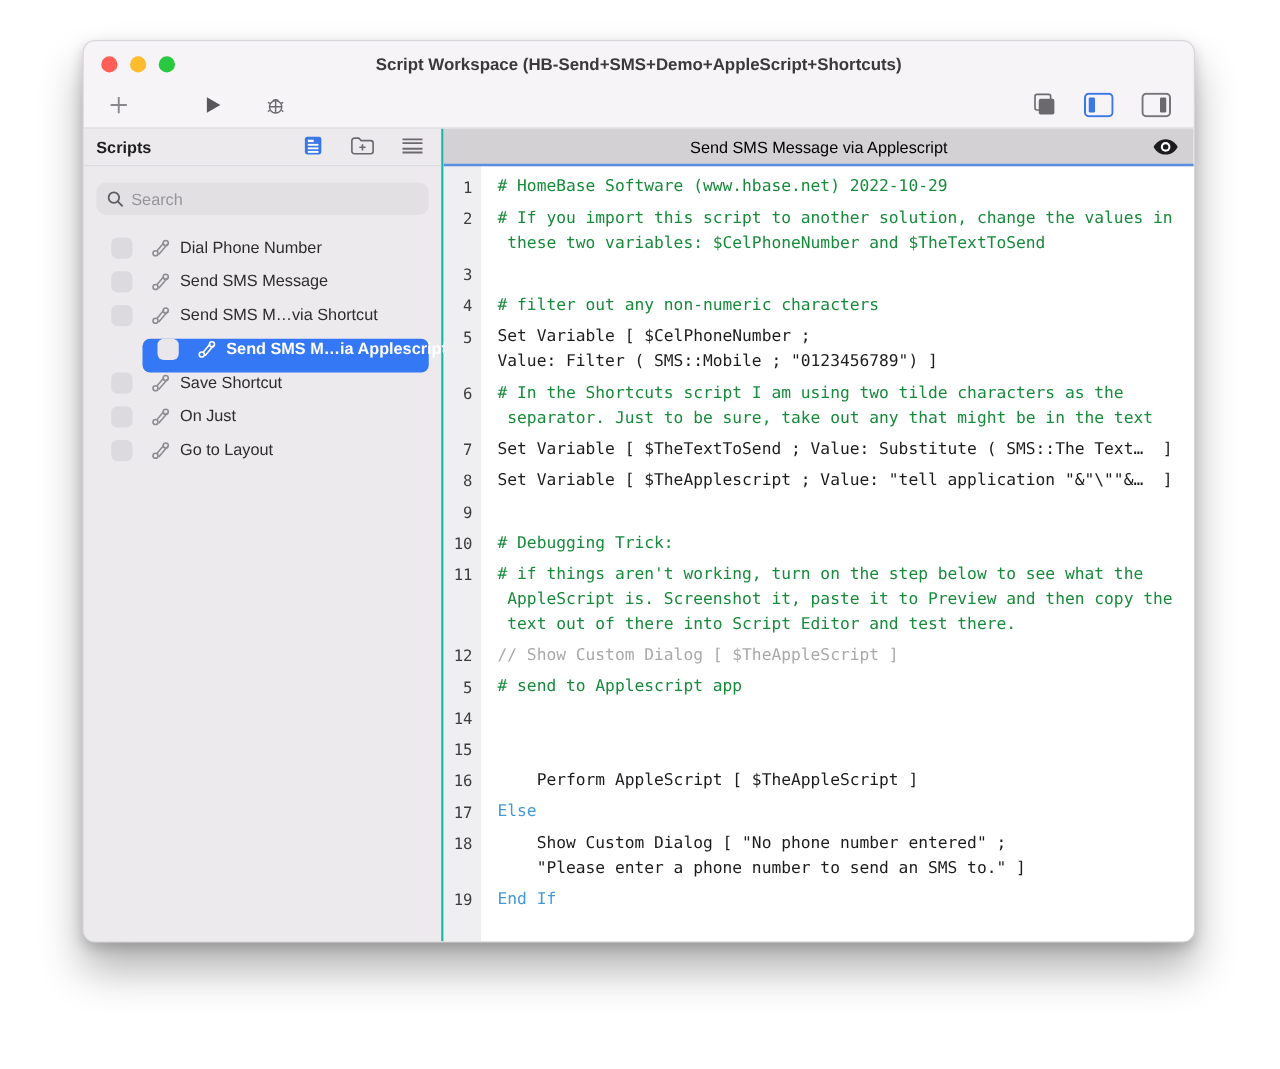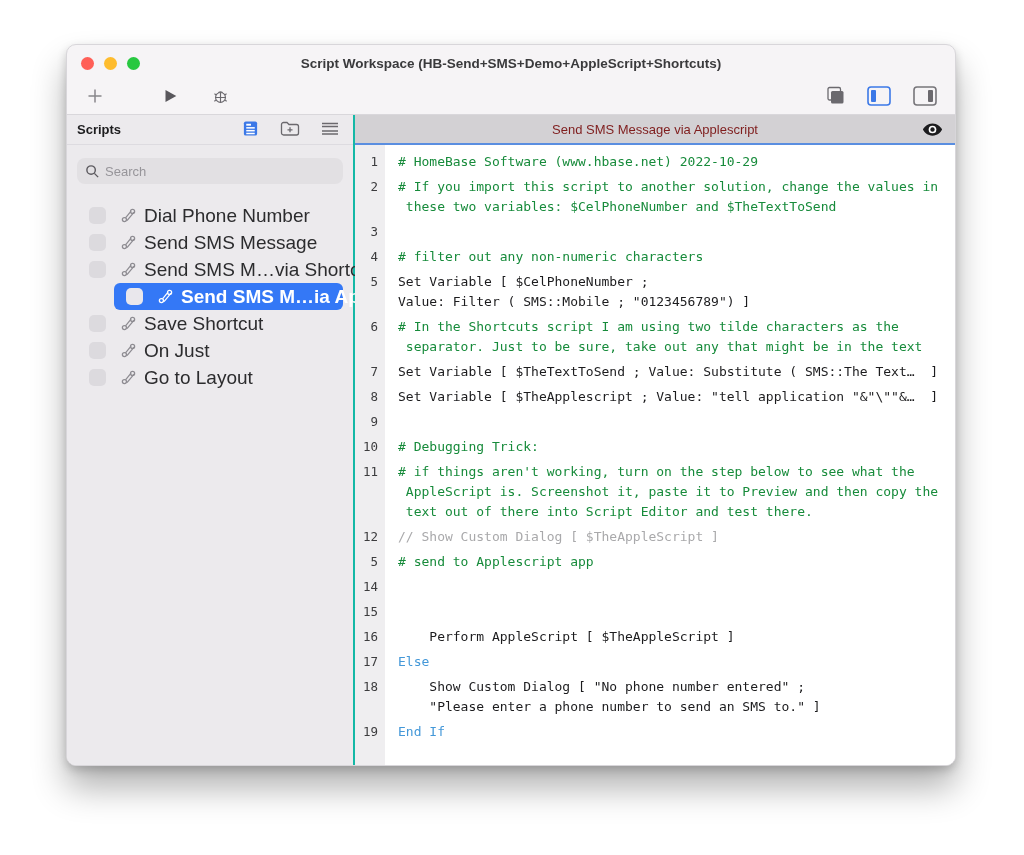--- a/index.html
+++ b/index.html
@@ -1,19 +1,19 @@
 <!DOCTYPE html>
 <html><head>
 <meta charset="utf-8">
 <style>
   * { margin:0; padding:0; box-sizing:border-box; }
   html,body { width:1024px; height:855px; background:#ffffff; font-family:"Liberation Sans", sans-serif; overflow:hidden; }
 
   .window {
-    position:absolute; left:66px; top:44px; width:890px; height:722px;
+    position:absolute; left:66px; top:32px; width:890px; height:722px;
     background:#f6f4f6; border-radius:10px;
     box-shadow: 0 22px 34px rgba(0,0,0,.30), 0 4px 10px rgba(0,0,0,.18);
     display:flex; flex-direction:column; overflow:hidden;
     border:1px solid #d8d6da;
   }
 
   
   .titlebar { height:36px; position:relative; display:flex; align-items:center; flex:0 0 auto; }
   .traffic { position:absolute; left:14px; top:12px; display:flex; gap:10px; }
   .light { width:13px; height:13px; border-radius:50%; }
@@ -39,38 +39,38 @@
   .search-input {
     width:100%; height:26px; border:none; border-radius:8px; background:#e2e0e3;
     padding:0 8px 0 28px; font-size:13px; color:#333; outline:none;
     font-family:"Liberation Sans", sans-serif;
   }
   .search-input::placeholder { color:#97959a; }
   .search-icon { position:absolute; left:8px; top:5.5px; }
 
   .script-list { margin-top:18px; padding:0 10px; }
   .script-row {
-    height:27px; display:flex; align-items:center; border-radius:6px;
-    padding:0 6px; color:#2c2c2e; font-size:19px;
+    height:27px; display:flex; border-radius:6px;
+    padding:0 6px; color:#2c2c2e; font-size:13px;
   }
   .script-row .chk { width:17px; height:17px; border-radius:5px; background:#dcdade; margin-left:6px; flex:0 0 auto; }
   .script-row .s-icon { margin-left:14px; color:#8e8c92; display:flex; flex:0 0 auto; }
   .script-row .s-label { margin-left:7px; white-space:nowrap; }
   .script-row.selected { background:#3478f6; color:#ffffff; font-weight:bold;margin-left:37px; }
   .script-row.selected .chk { background:#e9e7ec; }
   .script-row.selected .s-icon { color:#ffffff; }
 
   
   .editor { flex:1 1 auto; display:flex; flex-direction:column; min-width:0; background:#ffffff; }
   .tabbar {
     height:30px; flex:0 0 auto; background:#d3d1d4; position:relative;
     display:flex; align-items:center; justify-content:center;
     border-bottom:2px solid #5a8ee0;
   }
-  .tab-title { font-size:13px; color:#7f1d1d; }
+  .tab-title { font-size:13px; color:#000000; }
   .eye { position:absolute; right:12px; top:7px; }
 
   .code-area {
     flex:1 1 auto; overflow:hidden; padding-top:7px;
     background:linear-gradient(90deg,#efeef0 0,#efeef0 30px,#ffffff 30px);
     font-family:"DejaVu Sans Mono", monospace; font-size:13px;
   }
   .code-line { display:flex; margin-bottom:5px; }
   .line-num { width:30px; flex:0 0 auto; text-align:right; padding-right:7px; color:#3c3c3e; line-height:20px; font-size:12.5px; }
   .line-body { padding-left:13px; white-space:pre; min-width:0; overflow:hidden; }

